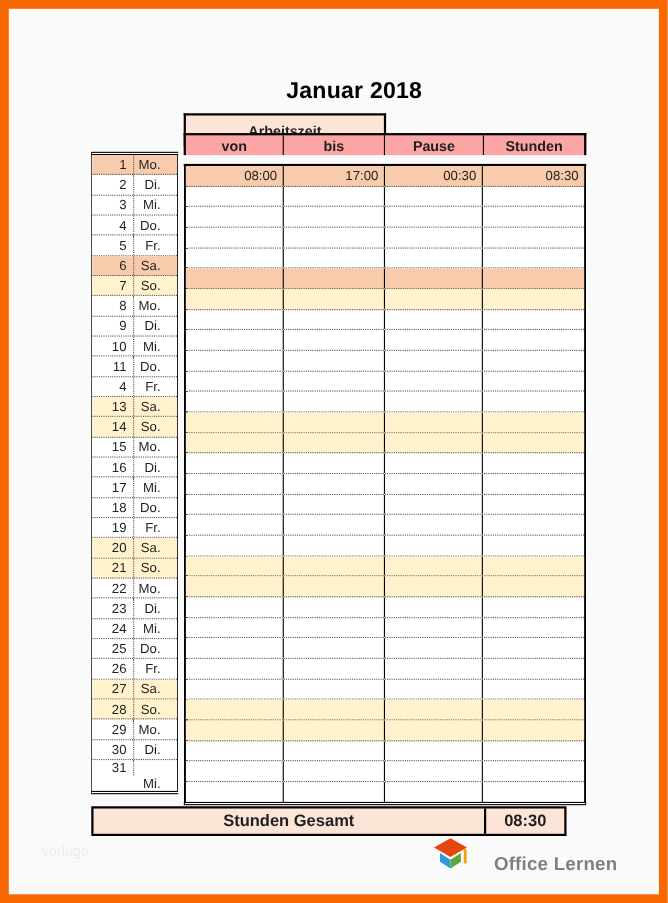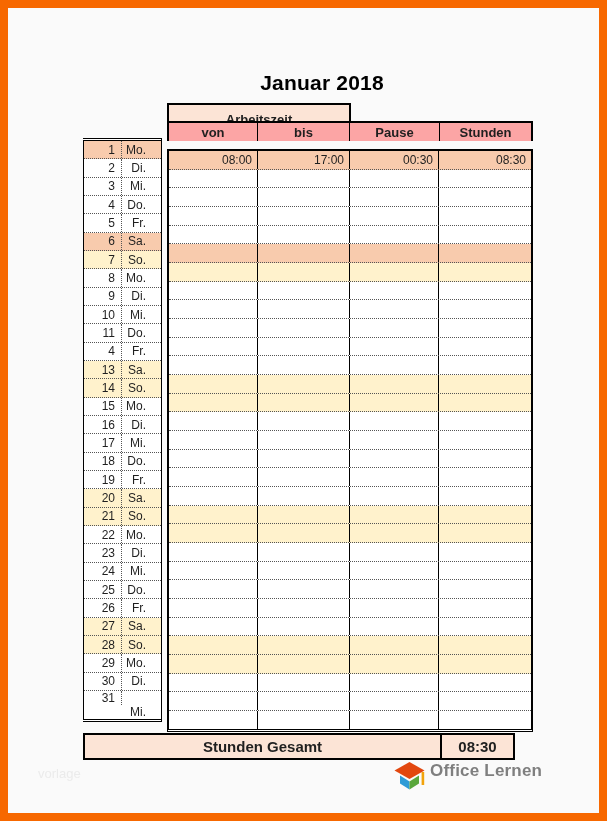--- a/index.html
+++ b/index.html
@@ -74,21 +74,21 @@
   .summary .label{
     width:357px; border-right:2px solid #000;
     display:flex; align-items:center; justify-content:center;
     font-size:15px; font-weight:bold;
   }
   .summary .value{
     flex:1; display:flex; align-items:center; justify-content:center;
     font-size:15px; font-weight:bold;
   }
   
-  .logo{left:385px; top:753px; display:flex; align-items:flex-start; gap:3px;}
+  .logo{left:385px; top:753px; display:flex; align-items:flex-end; gap:22px;}
   .logo-text{font-size:17px; font-weight:600; color:var(--logo-gray); letter-spacing:.2px;}
   
   .watermark{left:30px; top:758px; font-size:13px; color:#EBEBEB;}
 </style>
 </head>
 <body>
 
 <div class="abs title">Januar 2018</div>
 
 <div class="abs az-box">Arbeitszeit</div>

